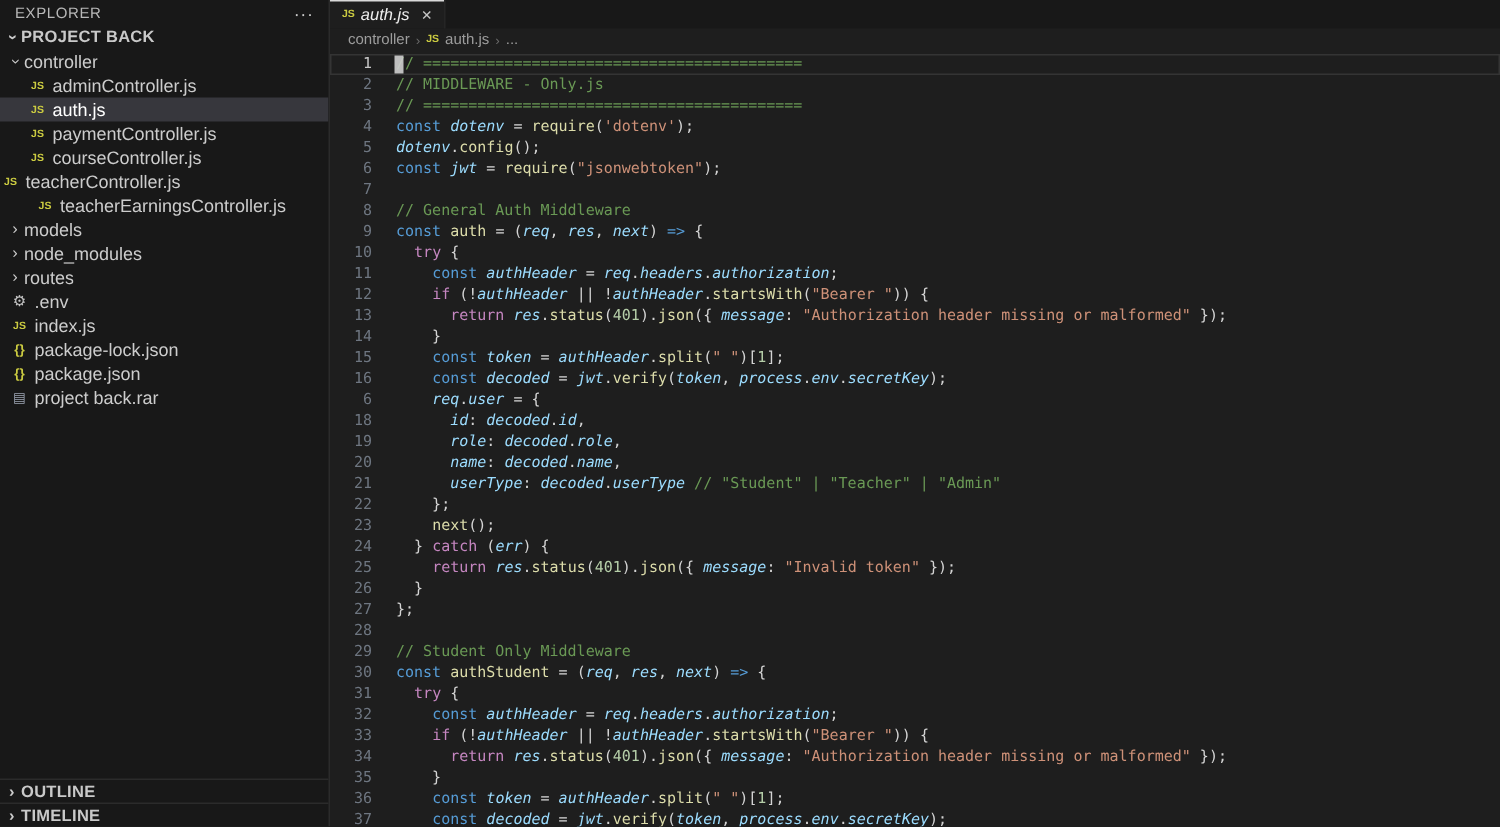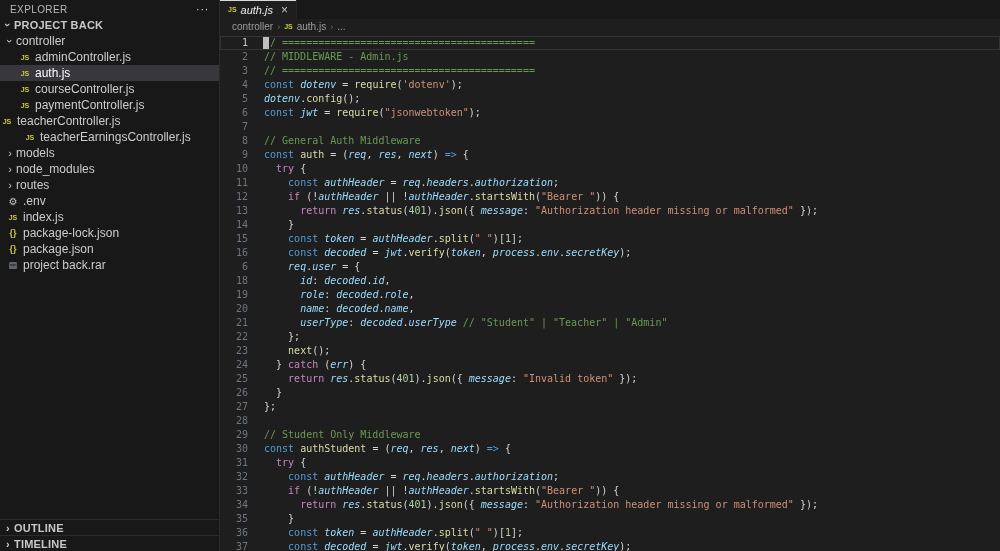--- a/index.html
+++ b/index.html
@@ -90,25 +90,25 @@
         <div class="row" style="padding-left: 18px;">
           <span class="ic ic-js">JS</span>
           <span class="lbl">adminController.js</span>
         </div>
         <div class="row selected" style="padding-left: 18px;">
           <span class="ic ic-js">JS</span>
           <span class="lbl">auth.js</span>
         </div>
         <div class="row" style="padding-left: 18px;">
           <span class="ic ic-js">JS</span>
+          <span class="lbl">paymentController.js</span>
+        </div>
+        <div class="row" style="padding-left: 18px;">
+          <span class="ic ic-js">JS</span>
           <span class="lbl">courseController.js</span>
-        </div>
-        <div class="row" style="padding-left: 18px;">
-          <span class="ic ic-js">JS</span>
-          <span class="lbl">paymentController.js</span>
         </div>
         <div class="row" style="">
           <span class="ic ic-js">JS</span>
           <span class="lbl">teacherController.js</span>
         </div>
         <div class="row" style="padding-left: 23px;">
           <span class="ic ic-js">JS</span>
           <span class="lbl">teacherEarningsController.js</span>
         </div>
         <div class="row" style="padding-left: 4px;">
@@ -172,21 +172,21 @@
       <span class="sep">›</span>
       <span class="crumb">...</span>
     </div>
     <div id="code">
         <div class="cl active">
           <span class="ln">1</span>
           <span class="lc"><span class="t-c">// ==========================================</span><span class="cursor"></span></span>
         </div>
         <div class="cl">
           <span class="ln">2</span>
-          <span class="lc"><span class="t-c">// MIDDLEWARE - Admin.js</span></span>
+          <span class="lc"><span class="t-c">// MIDDLEWARE - Only.js</span></span>
         </div>
         <div class="cl">
           <span class="ln">3</span>
           <span class="lc"><span class="t-c">// ==========================================</span></span>
         </div>
         <div class="cl">
           <span class="ln">4</span>
           <span class="lc"><span class="t-k">const</span><span class="t-p"> </span><span class="t-v">dotenv</span><span class="t-p"> = </span><span class="t-y">require</span><span class="t-p">(</span><span class="t-s">'dotenv'</span><span class="t-p">);</span></span>
         </div>
         <div class="cl">

